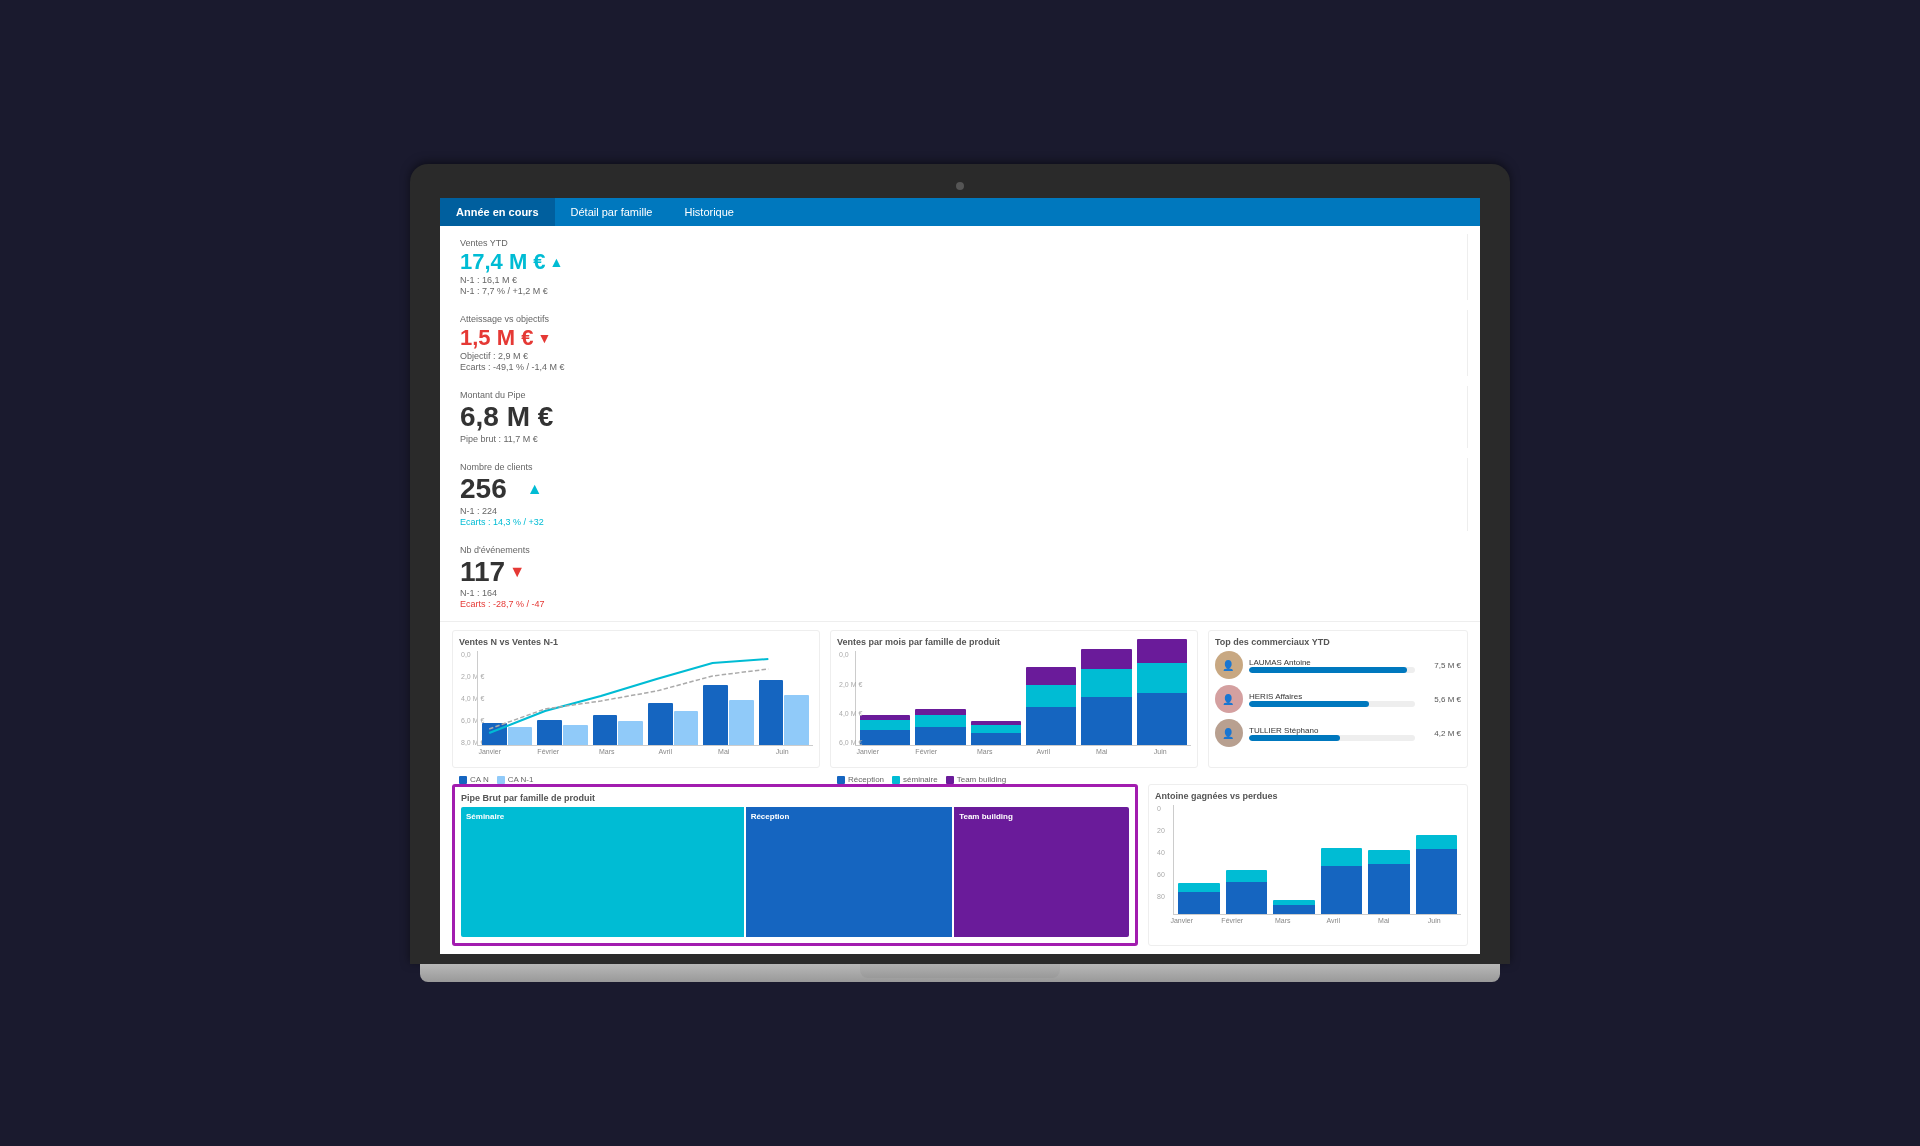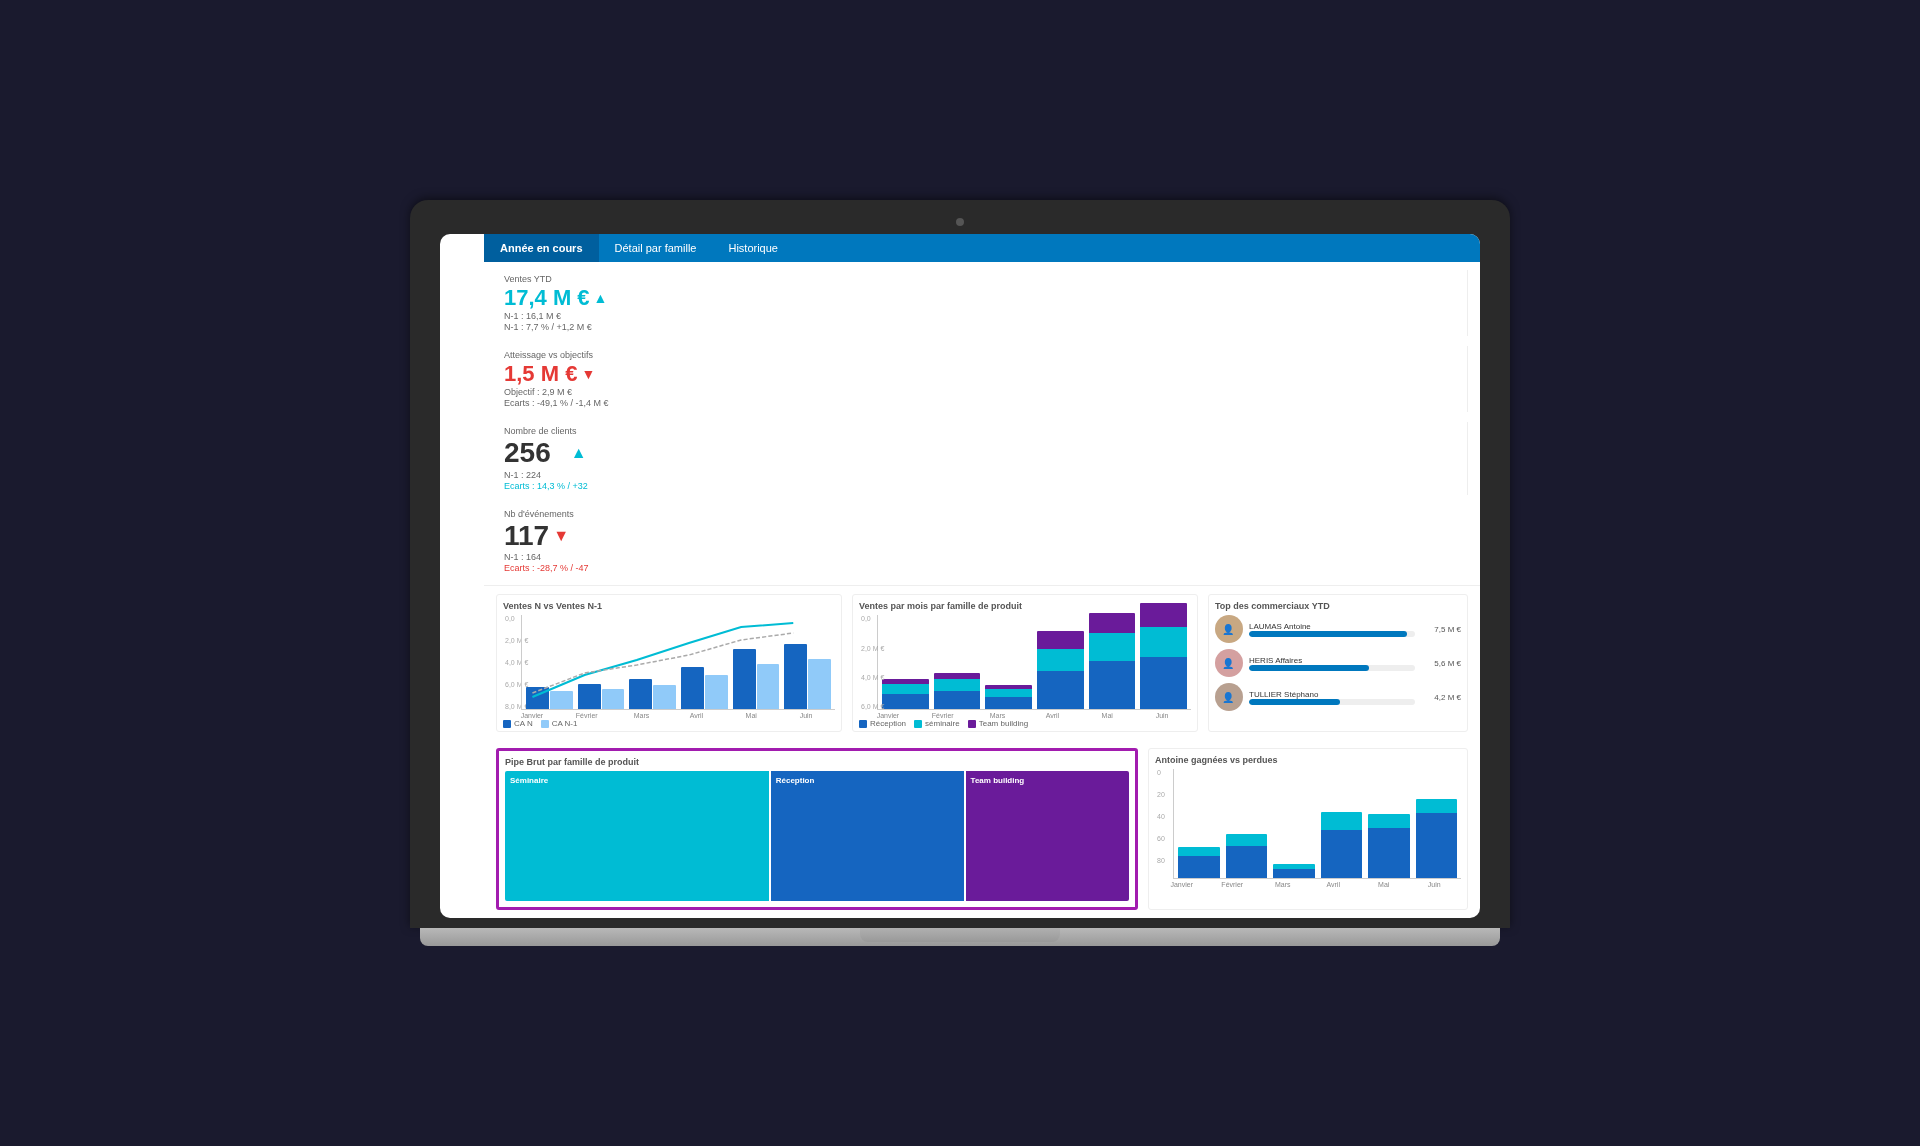--- a/index.html
+++ b/index.html
@@ -27,23 +27,22 @@
     .laptop-camera {
       width: 8px;
       height: 8px;
       background: #555;
       border-radius: 50%;
       margin: 0 auto 8px;
     }
 
     .screen-content {
       background: #fff;
-      border-radius: 10px;
+      border-radius: 0;
       overflow: hidden;
-      padding-left: 44px;
     }
 
     .laptop-stand {
       width: 200px;
       height: 14px;
       background: linear-gradient(180deg, #b0b0b0, #999);
       border-radius: 0 0 8px 8px;
     }
 
     .laptop-foot {
@@ -174,21 +173,21 @@
     }
 
     .chart-label {
       flex: 1;
       text-align: center;
     }
 
     .chart-legend {
       display: flex;
       gap: 8px;
-      margin-top: 0;
+      margin-top: 20px;
       font-size: 8px;
       color: #666;
       flex-wrap: wrap;
     }
 
     .legend-item {
       display: flex;
       align-items: center;
       gap: 3px;
     }
@@ -370,20 +369,25 @@
           <div class="kpi-label">Atteissage vs objectifs</div>
           <div style="display:flex;align-items:center;gap:4px;">
             <span class="kpi-value red">1,5 M €</span>
             <span class="arrow-down">▼</span>
           </div>
           <div class="kpi-sub">Objectif : 2,9 M €</div>
           <div class="kpi-sub">Ecarts : -49,1 % / -1,4 M €</div>
         </div>
 
 
+        <div class="kpi-card">
+          <div class="kpi-label">Montant du Pipe</div>
+          <div class="kpi-value dark" style="font-size:28px;">6,8 M €</div>
+          <div class="kpi-sub">Pipe brut : 11,7 M €</div>
+        </div>
 
         <div class="kpi-card">
           <div class="kpi-label">Nombre de clients</div>
           <div style="display:flex;align-items:center;gap:20px;">
             <span class="kpi-value dark" style="font-size:28px;">256</span>
             <span class="arrow-up" style="font-size:16px;color:#00bcd4;">▲</span>
           </div>
           <div class="kpi-sub">N-1 : 224</div>
           <div class="kpi-sub teal">Ecarts : 14,3 % / +32</div>
         </div>

